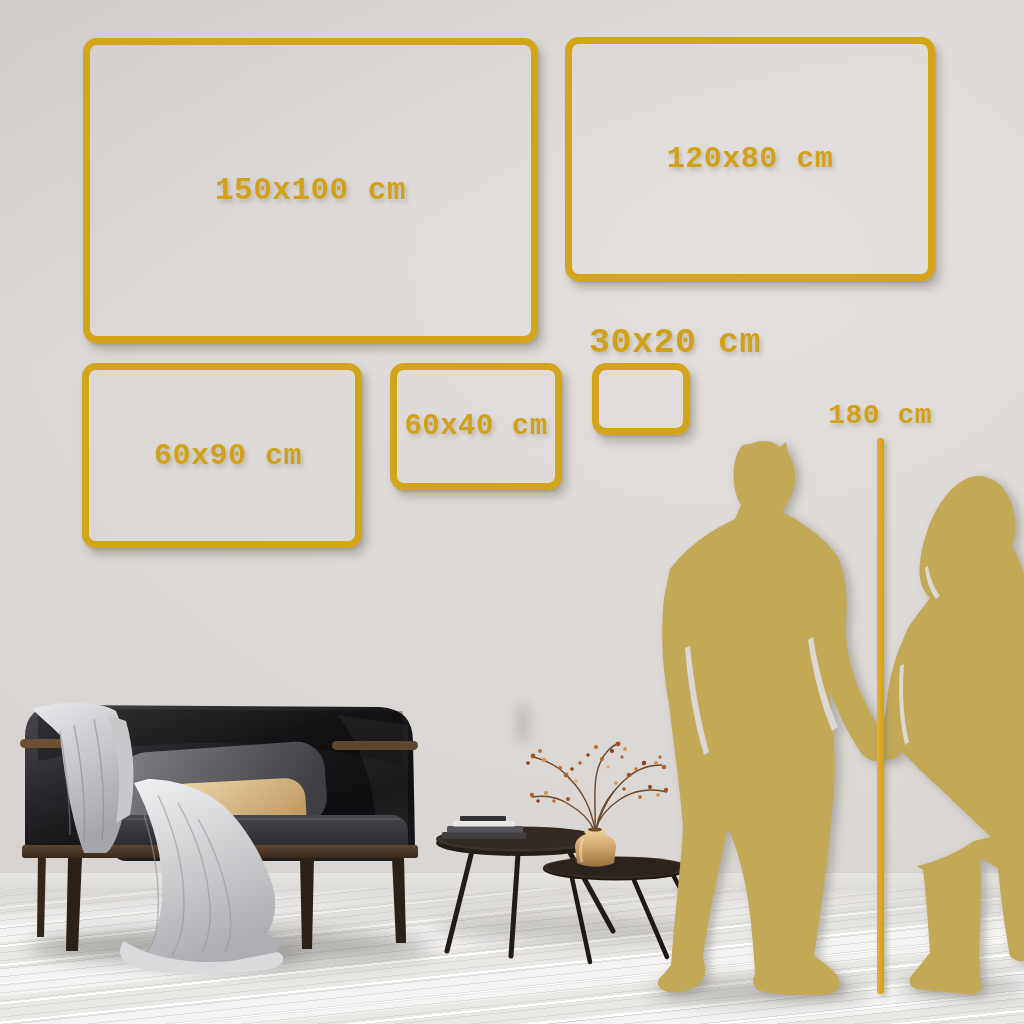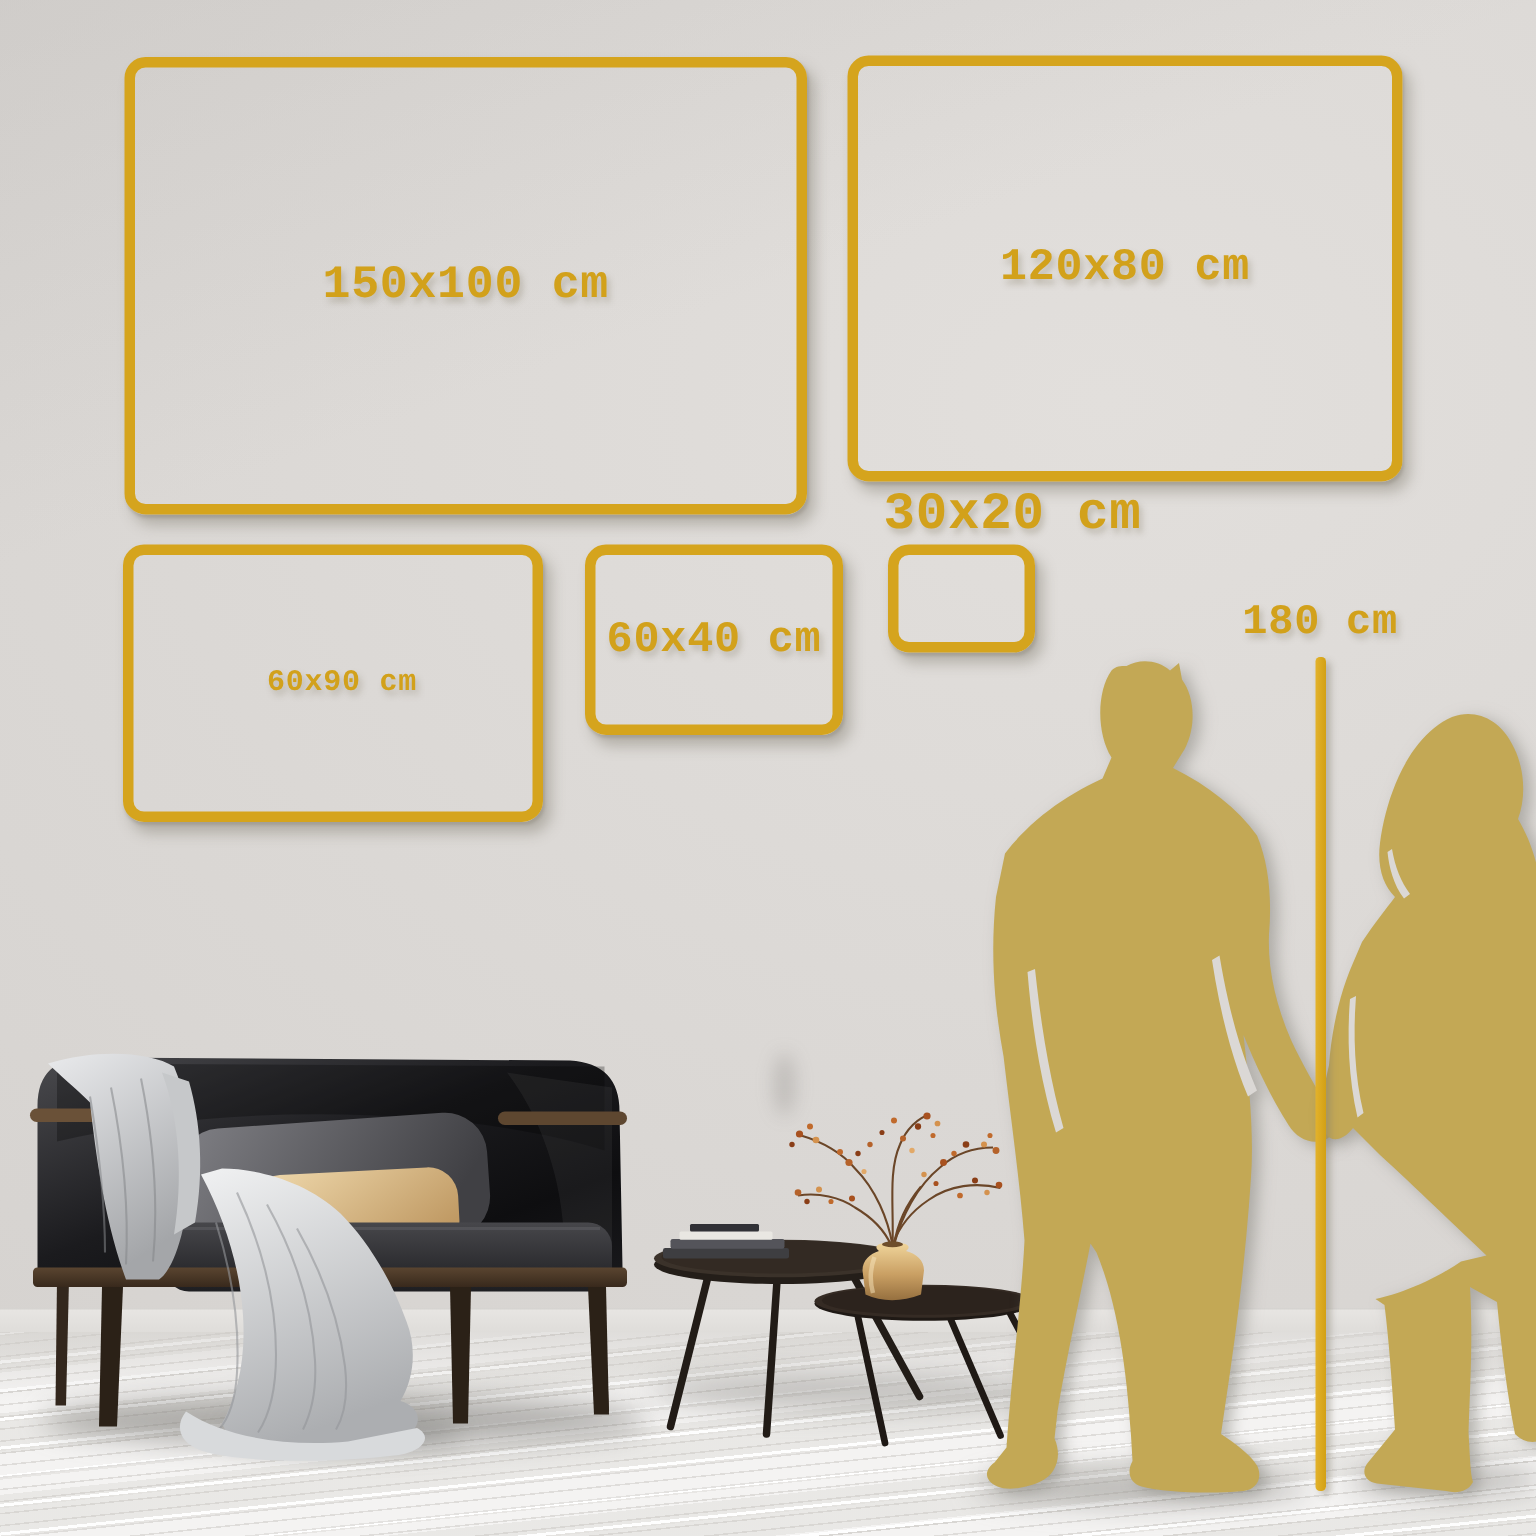--- a/index.html
+++ b/index.html
@@ -43,22 +43,22 @@
     position:absolute;box-sizing:border-box;z-index:5;
     border:7px solid #D5A41D;border-radius:14px;
     display:flex;align-items:center;justify-content:center;
     box-shadow:5px 7px 9px rgba(114,107,92,.38), 1px 2px 2px rgba(114,107,92,.25);
   }
   .frame-label{
     font-weight:800;color:#D2A11B;letter-spacing:.5px;white-space:nowrap;
     text-shadow:2px 3px 4px rgba(128,119,98,.35);
   }
   #f150{left:83px;top:38px;width:455px;height:305px;}   #f150 .frame-label{font-size:31px;}
-  #f120{left:565px;top:37px;width:370px;height:284px;}  #f120 .frame-label{font-size:30px;}
-  #f6090{left:82px;top:363px;width:280px;height:185px;} #f6090 .frame-label{font-size:20px;margin-left:12px;}
+  #f120{left:565px;top:37px;width:370px;height:244px;}  #f120 .frame-label{font-size:30px;}
+  #f6090{left:82px;top:363px;width:280px;height:185px;} #f6090 .frame-label{font-size:30px;margin-left:12px;}
   #f6040{left:390px;top:363px;width:172px;height:127px;}#f6040 .frame-label{font-size:29px;}
   #f3020{left:592px;top:363px;width:98px;height:72px;}
   .float-label{
     position:absolute;z-index:6;font-weight:800;color:#D2A11B;letter-spacing:.5px;
     white-space:nowrap;text-shadow:2px 3px 4px rgba(128,119,98,.35);
   }
   #label3020{left:589px;top:323px;font-size:35px;}
   #label180{left:820px;top:400px;width:112px;text-align:right;font-size:28px;}
   
   .measure-line{

